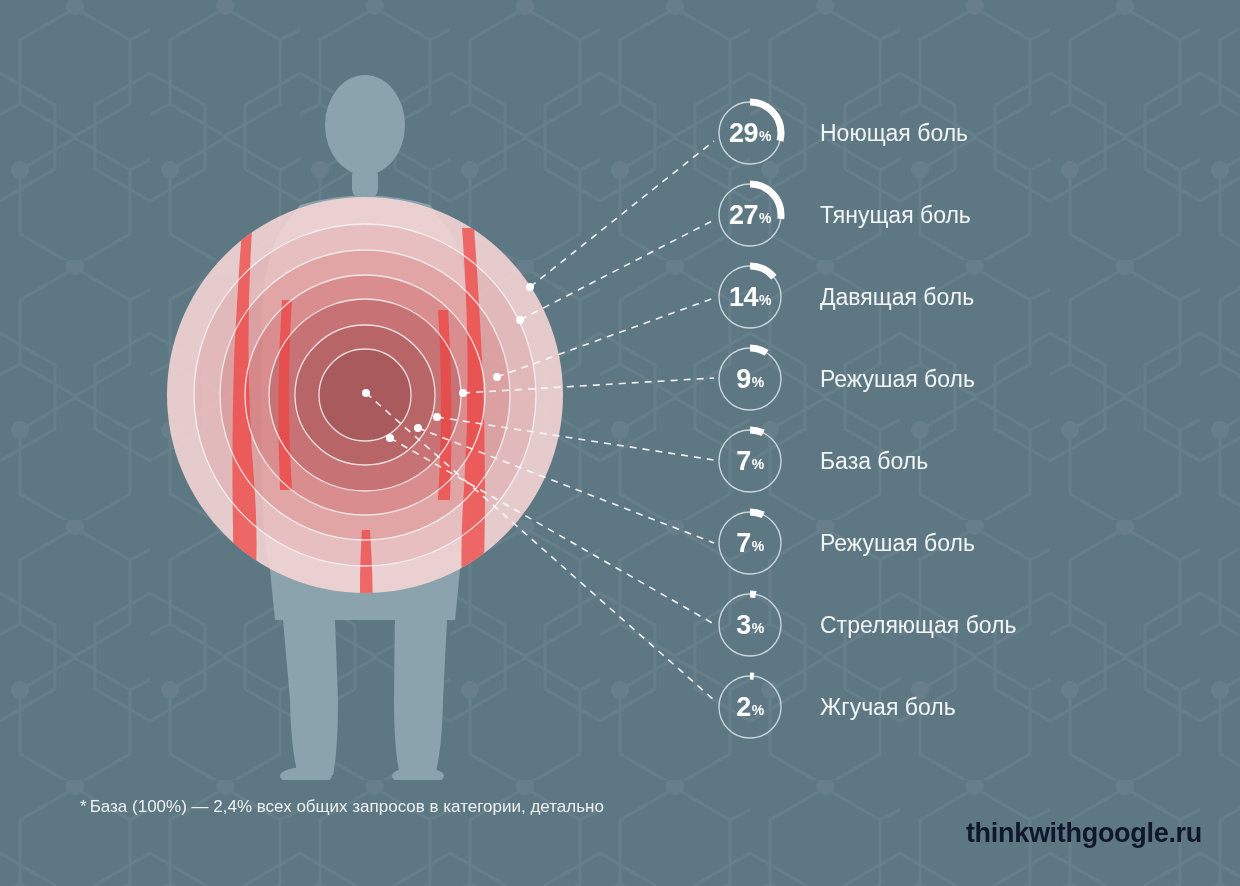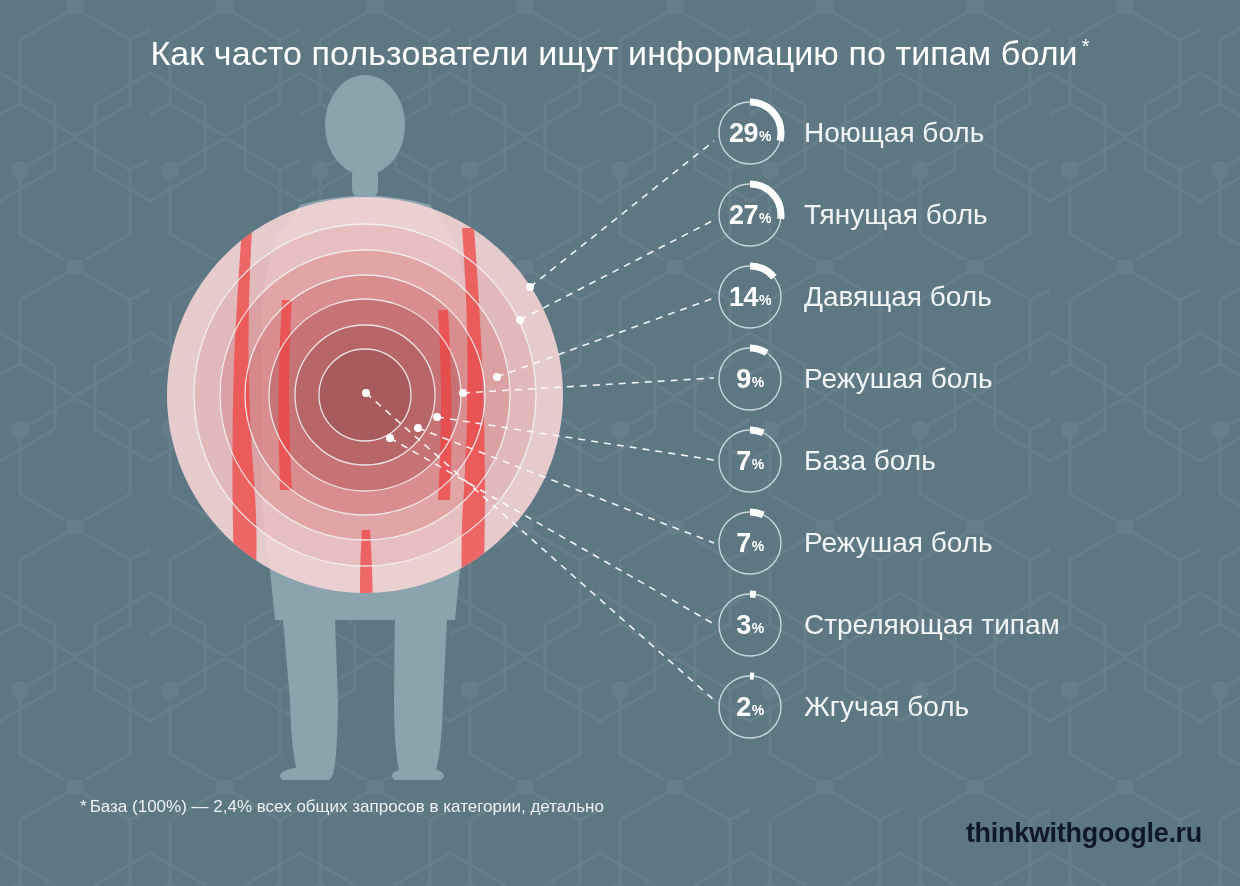--- a/index.html
+++ b/index.html
@@ -89,27 +89,27 @@
   }
   .gauge-value .pct {
     font-size: 14px;
     font-weight: 700;
     margin-left: 1px;
     position: relative;
     top: 3px;
   }
   .legend-label {
     position: absolute;
-    left: 91px;
+    left: 107px;
     top: 0;
     height: 74px;
     display: flex;
     align-items: center;
     color: #f2f5f6;
-    font-size: 28px;
+    font-size: 23px;
     font-weight: 400;
     white-space: nowrap;
   }
   #footnote {
     position: absolute;
     left: 40px;
     top: 795px;
     width: 640px;
     color: #edf1f2;
     font-size: 17px;
@@ -155,23 +155,20 @@
           <circle cx="-17" cy="124" r="10"></circle>
           <circle cx="168" cy="150" r="10"></circle>
           <circle cx="75" cy="6" r="9"></circle>
           <circle cx="20" cy="170" r="9"></circle>
         </g>
       </pattern>
     </defs>
     <rect x="0" y="0" width="1240" height="886" fill="url(#hexpat)" opacity="0.55"></rect>
   </svg>
 
-  <div id="title">
-    <span>Как часто пользователи ищут информацию по типам боли</span><span class="star">*</span>
-  </div>
 
   <svg id="body-art" viewBox="0 0 680 720" xmlns="http://www.w3.org/2000/svg">
     <defs>
       <clipPath id="ringclip">
         <circle cx="365" cy="335" r="198"></circle>
       </clipPath>
     </defs>
 
     <g fill="#8aa3ad">
       <ellipse cx="365" cy="65" rx="40" ry="50"></ellipse>
@@ -316,21 +313,21 @@
 
     <div class="legend-row">
       <svg class="gauge" viewBox="0 0 74 74" xmlns="http://www.w3.org/2000/svg">
         <circle class="track" cx="37" cy="37" r="31" fill="none" stroke="#c8d6db" stroke-width="1.4"></circle>
         <circle class="arc" cx="37" cy="37" r="31" fill="none" stroke="#ffffff" stroke-width="7" stroke-linecap="butt" transform="rotate(-90 37 37)" stroke-dasharray="5.843362335677015 188.93538218689014"></circle>
       </svg>
       <div class="gauge-value">
         <span>3</span>
           <span class="pct">%</span>
       </div>
-      <div class="legend-label">Стреляющая типам</div>
+      <div class="legend-label">Стреляющая боль</div>
     </div>
 
     <div class="legend-row">
       <svg class="gauge" viewBox="0 0 74 74" xmlns="http://www.w3.org/2000/svg">
         <circle class="track" cx="37" cy="37" r="31" fill="none" stroke="#c8d6db" stroke-width="1.4"></circle>
         <circle class="arc" cx="37" cy="37" r="31" fill="none" stroke="#ffffff" stroke-width="7" stroke-linecap="butt" transform="rotate(-90 37 37)" stroke-dasharray="3.895574890451343 190.88316963211582"></circle>
       </svg>
       <div class="gauge-value">
         <span>2</span>
           <span class="pct">%</span>

